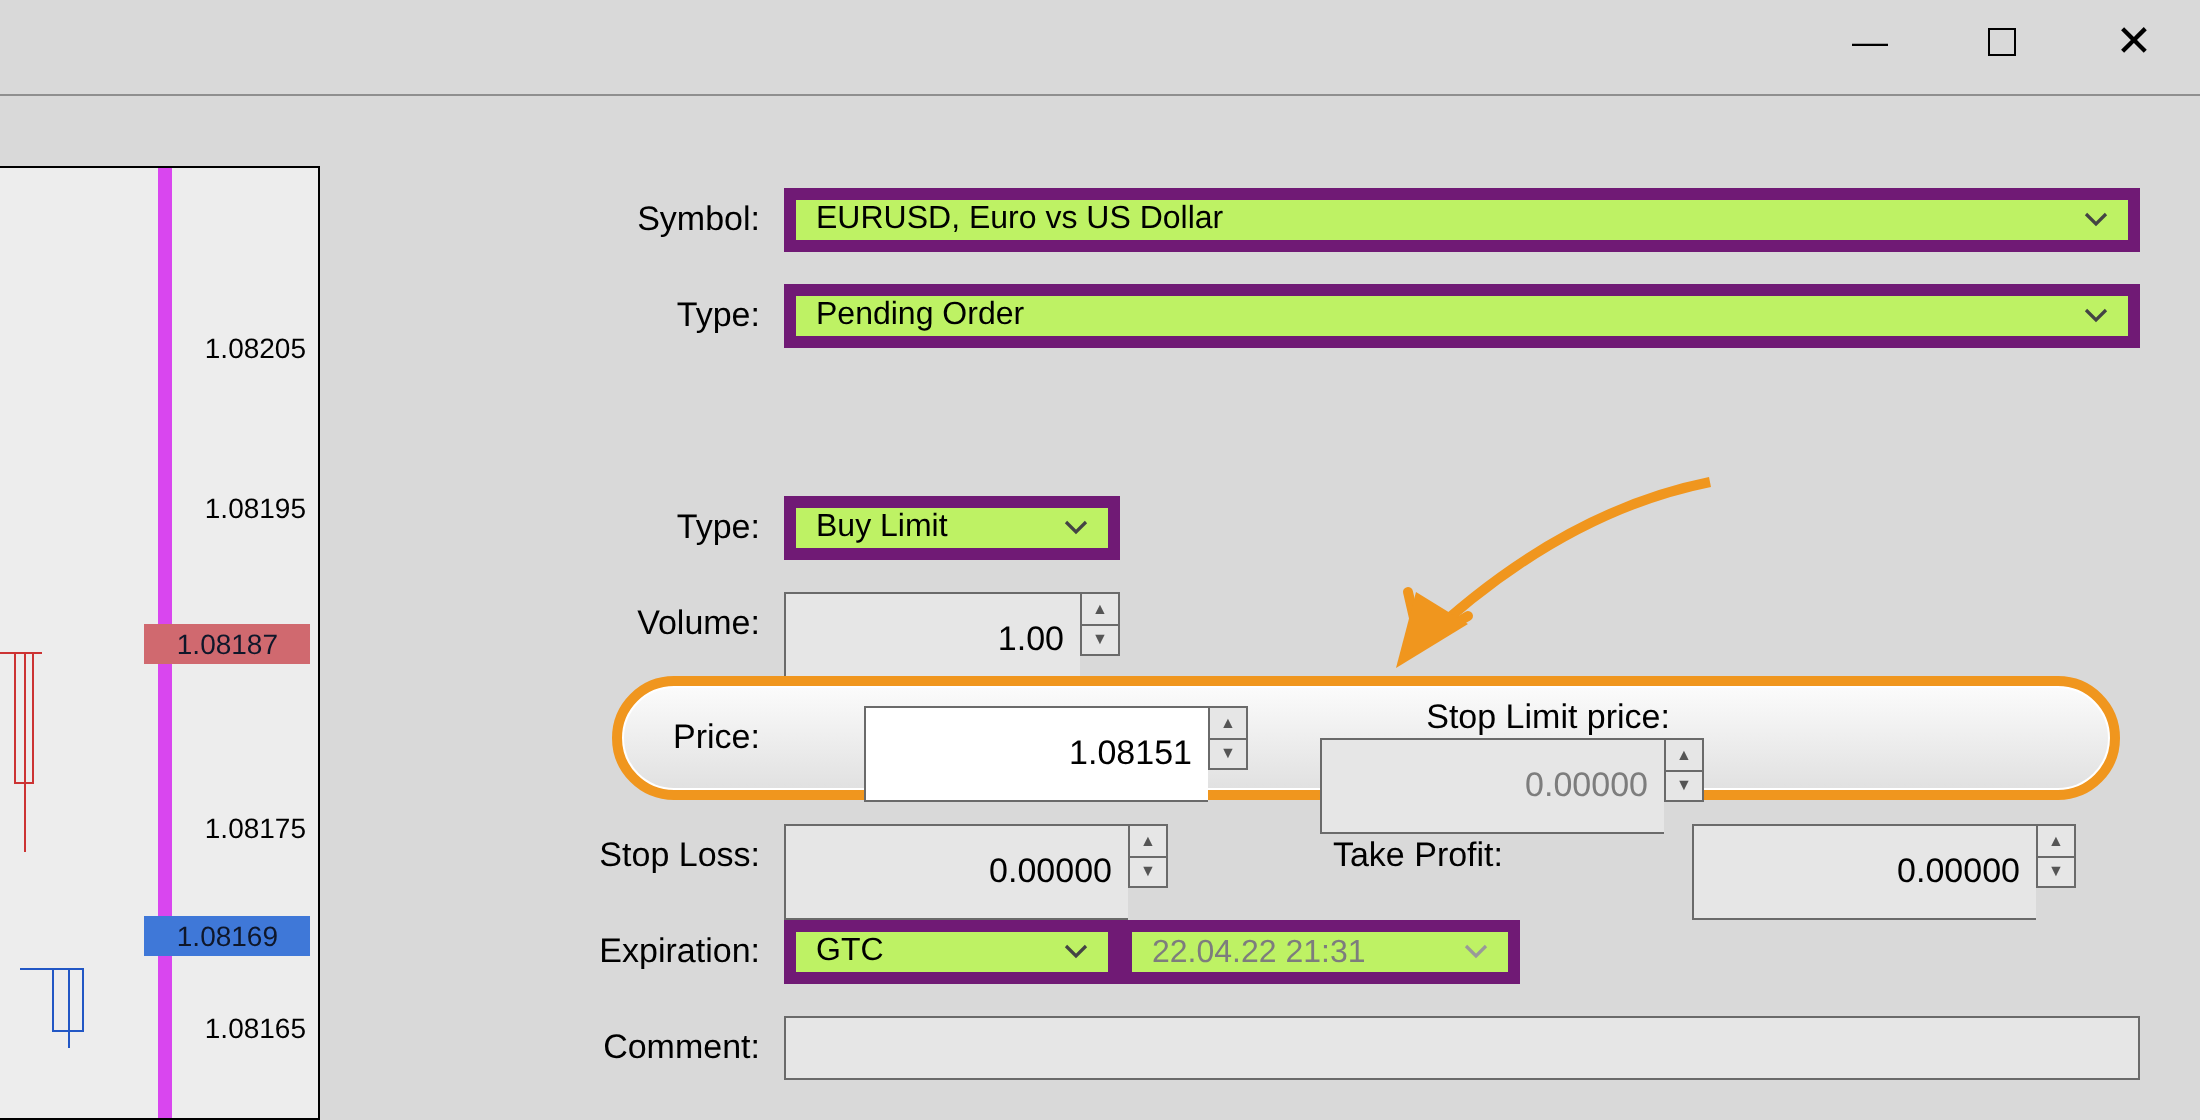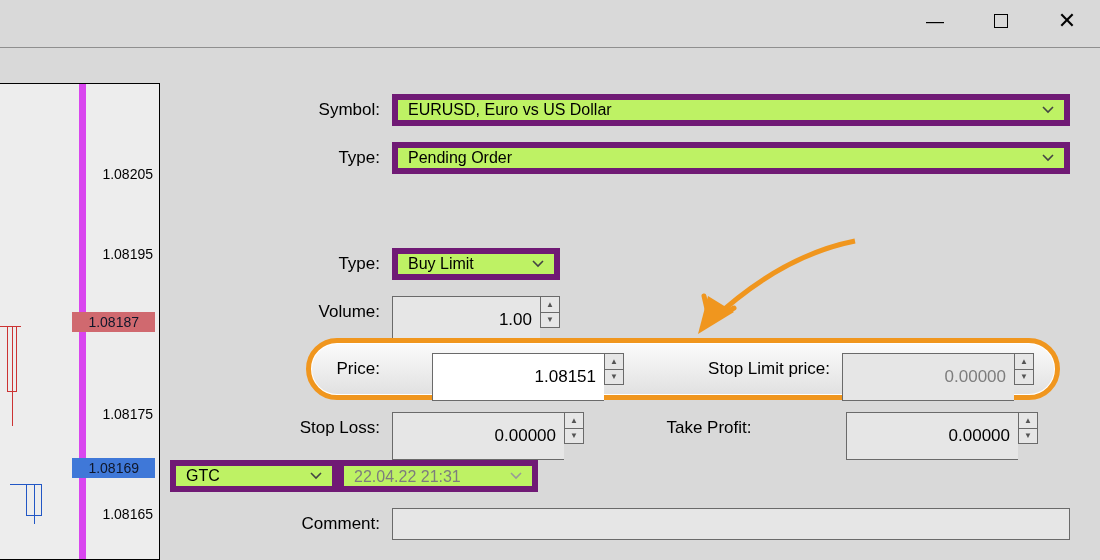--- a/index.html
+++ b/index.html
@@ -153,20 +153,21 @@
     <div class="spin wide">
       <input value="0.00000" style="">
       <div class="btns">
           <div>▲</div>
           <div>▼</div>
         </div>
     </div>
   </div>
 
   <div class="row" style="top:376px;">
+    <div class="lbl">Expiration:</div>
     <div class="select small">
       <span>GTC</span>
       <span class="chev">
           <svg viewBox="0 0 12 8" width="12" height="8">
             <path d="M1 1l5 5 5-5" stroke="#444" stroke-width="1.6" fill="none"></path>
           </svg>
         </span>
     </div>
     <div class="select tiny disabled">
       <span>22.04.22 21:31</span>
@@ -191,21 +192,21 @@
 <div class="hlrow" style="left:324px; top:349px;gap:40px;">
   <div style="width:68px; text-align:right; padding-right:12px; font-size:17px;">Price:</div>
   <div class="spin white wide">
     <input value="1.08151" style="">
     <div class="btns">
         <div>▲</div>
         <div>▼</div>
       </div>
   </div>
 </div>
-<div class="hlrow" style="left:660px; top:349px;">
+<div class="hlrow" style="left:660px; top:349px;flex-direction:column;">
   <div style="width:182px; text-align:right; padding-right:12px; font-size:17px;">Stop Limit price:</div>
   <div class="spin wide disabled">
     <input disabled="" value="0.00000" style="">
     <div class="btns">
         <div>▲</div>
         <div>▼</div>
       </div>
   </div>
 </div>
 

